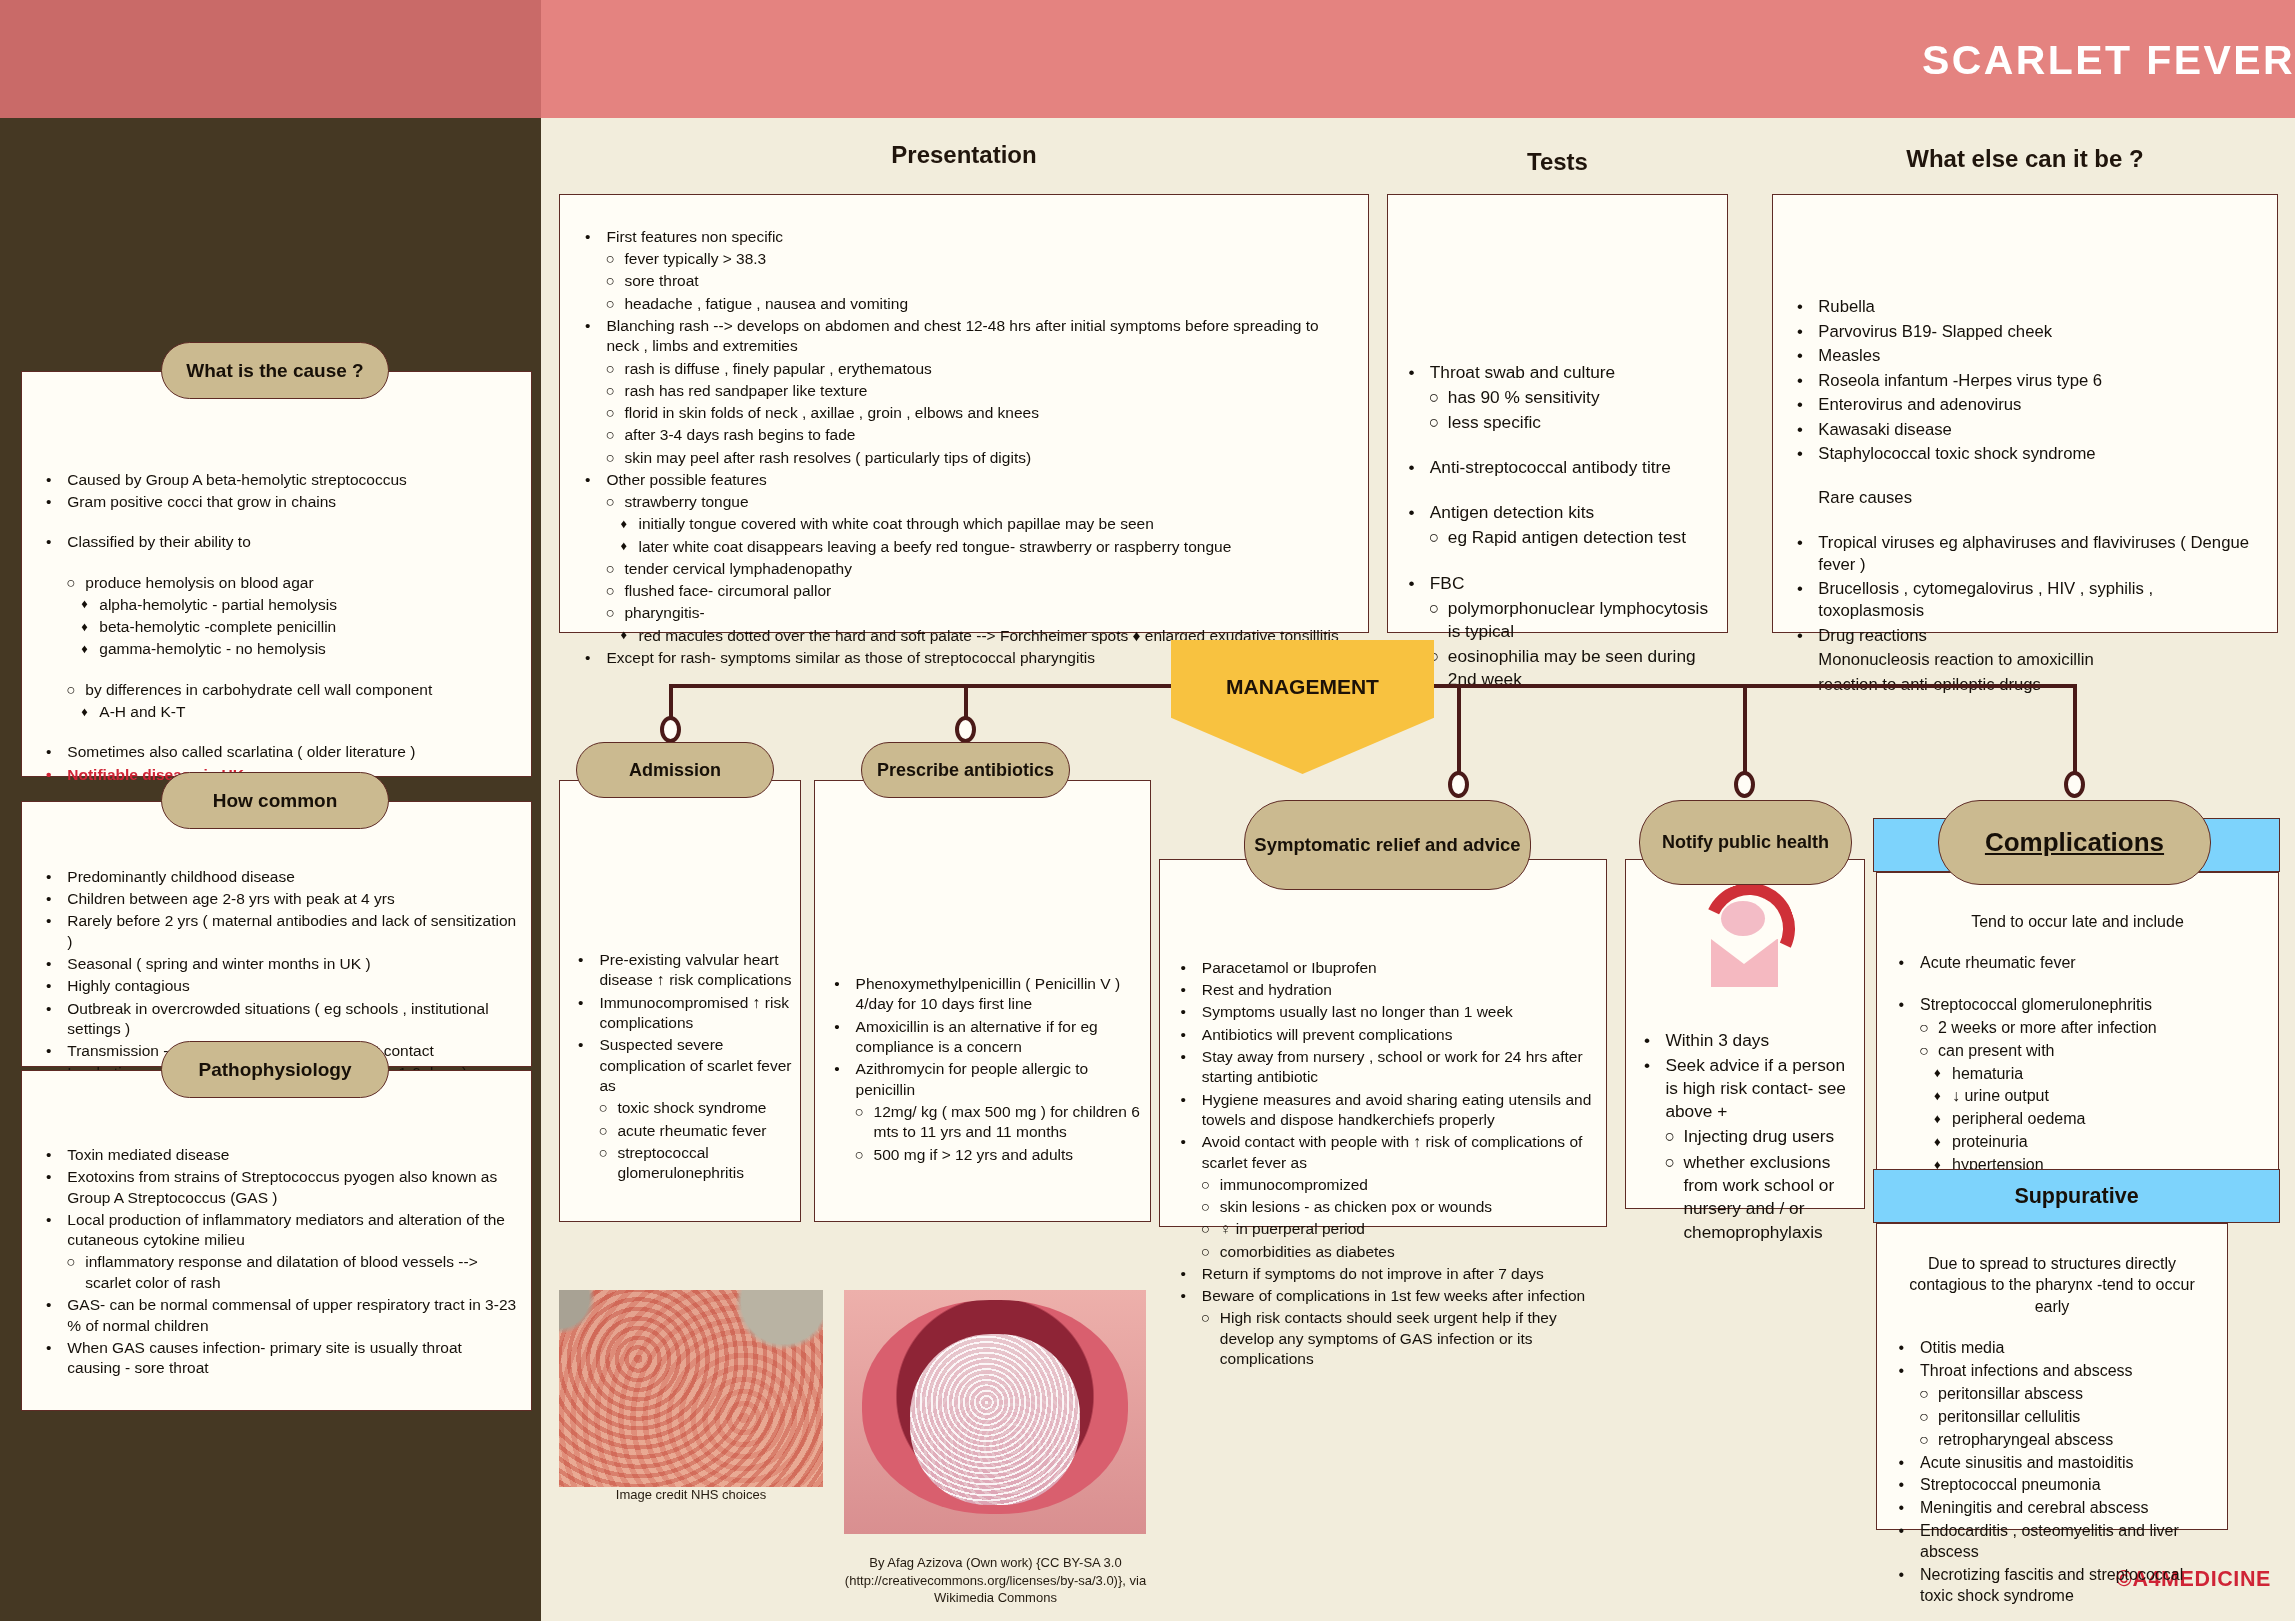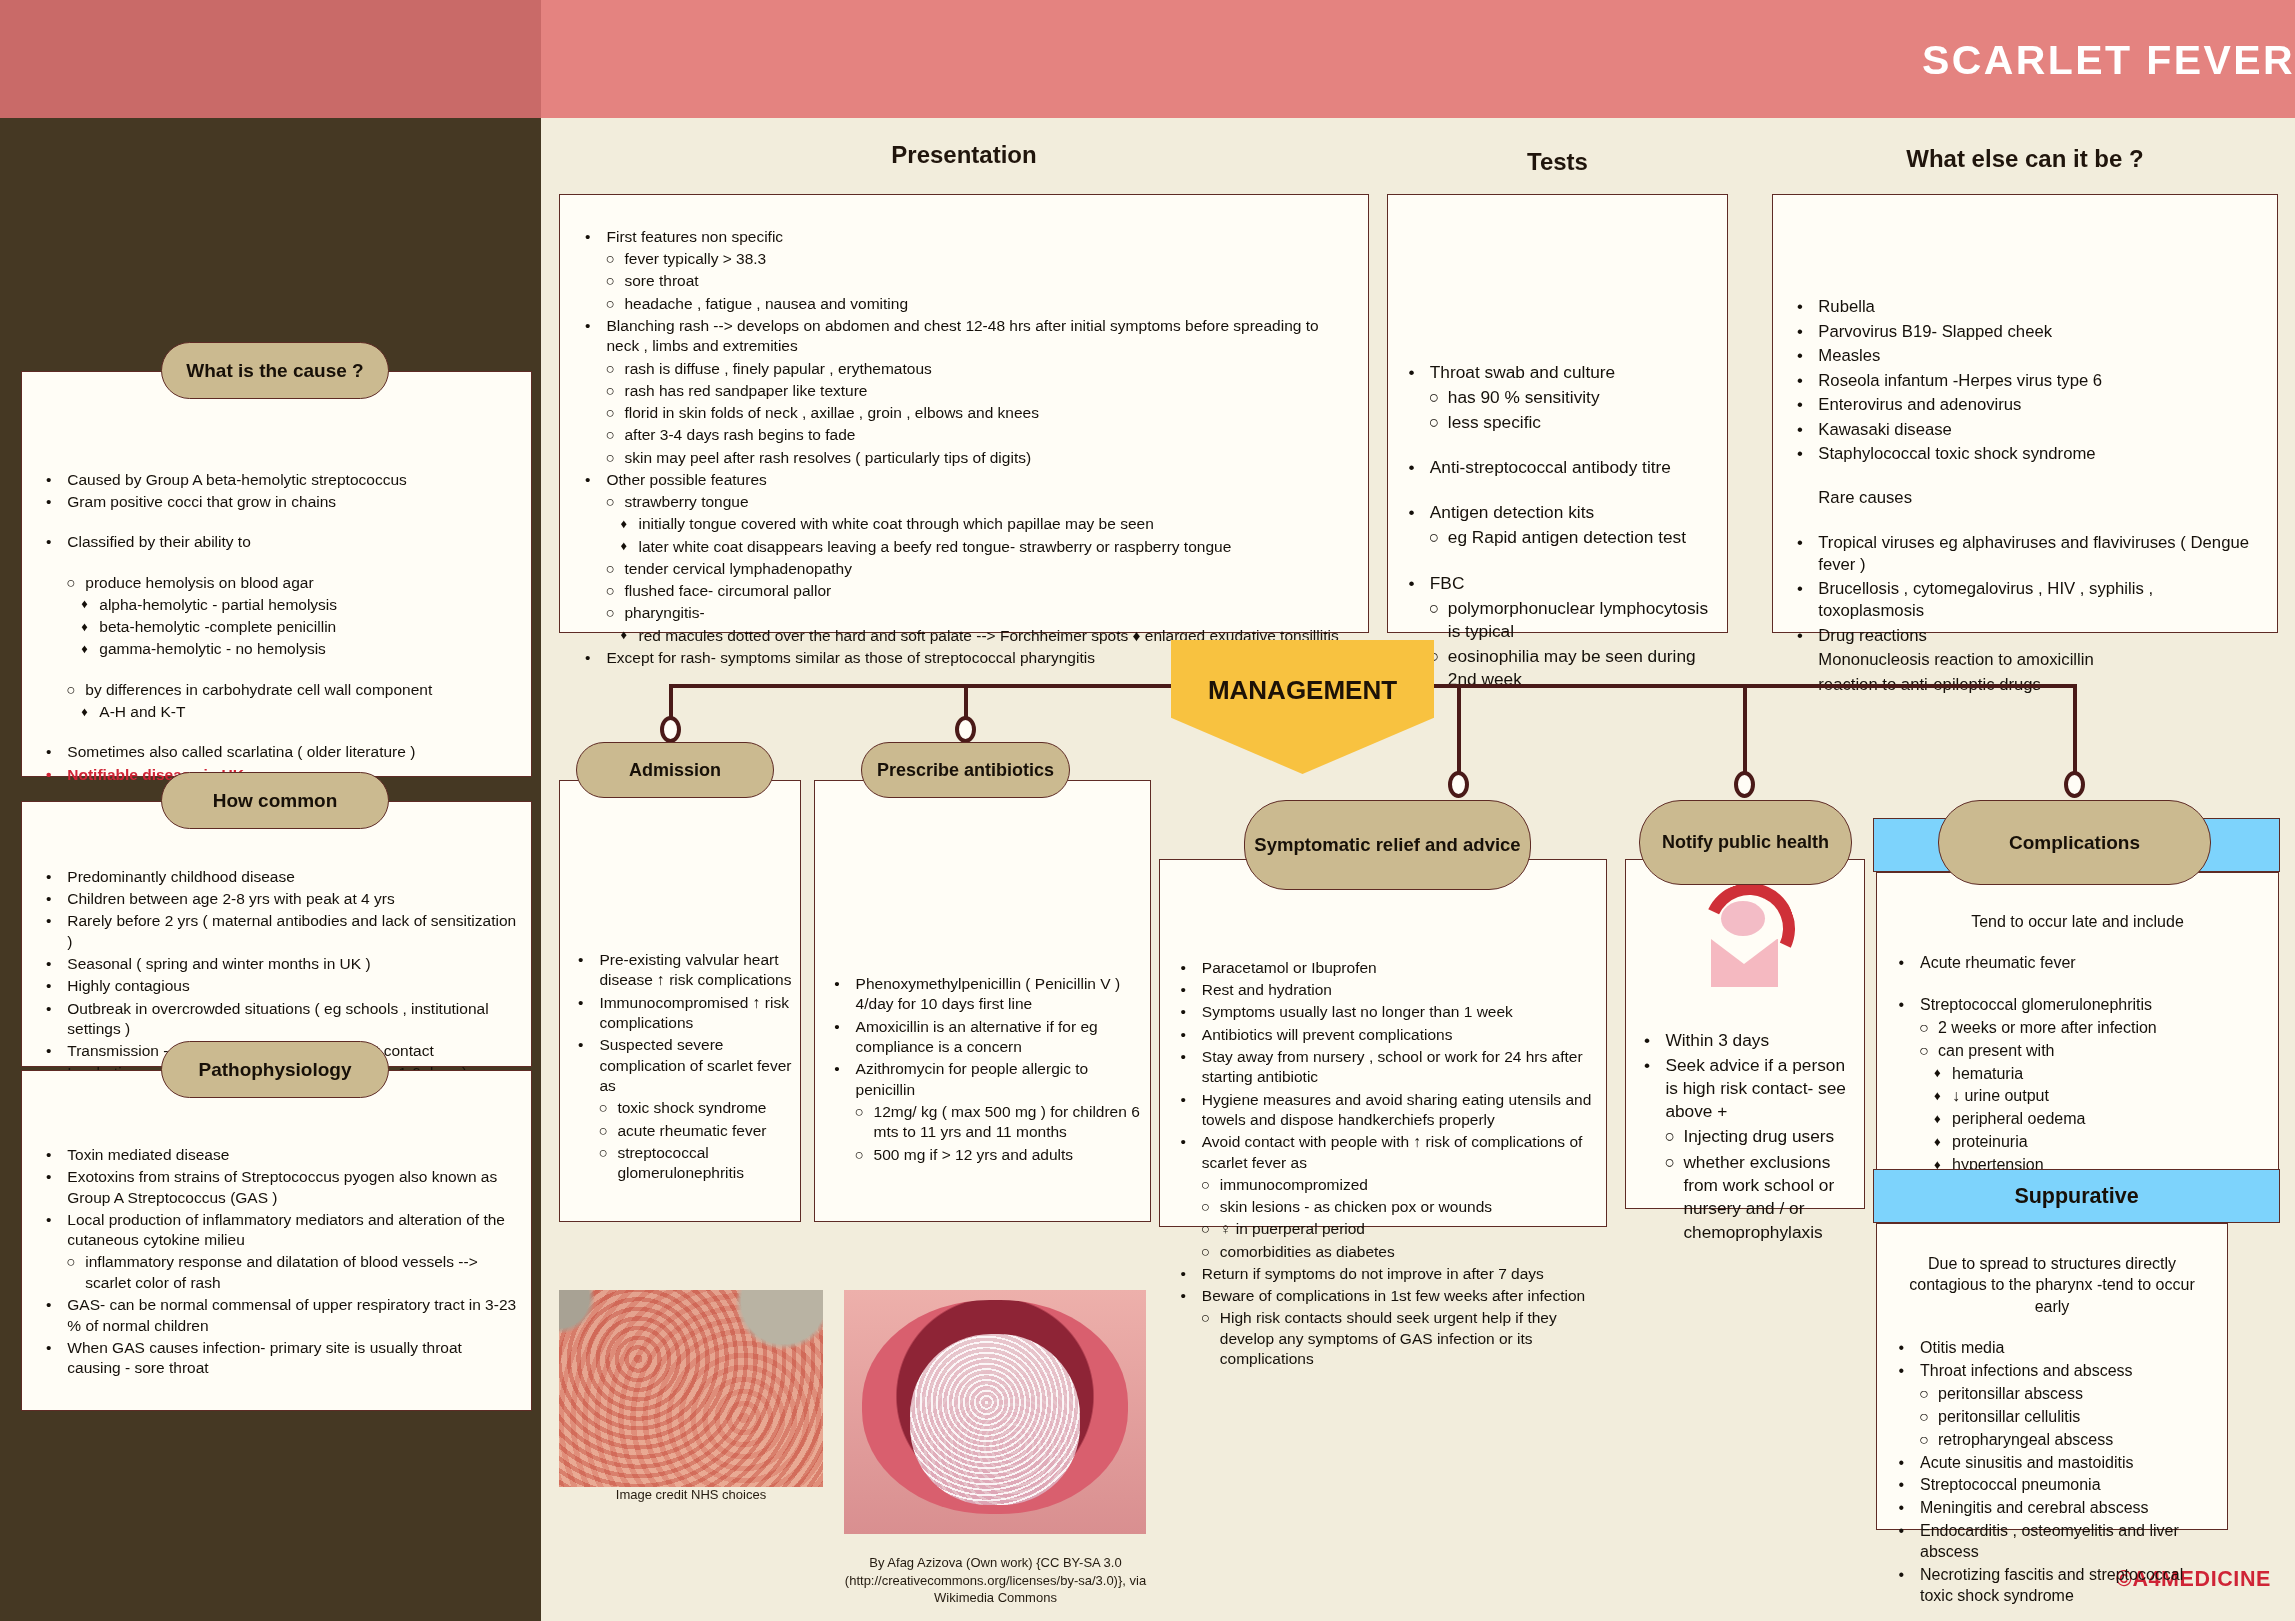--- a/index.html
+++ b/index.html
@@ -28,21 +28,21 @@
         display:flex;align-items:center;justify-content:center;font-weight:700;color:#171008;
         font-size:21.5px;z-index:2;}
 
   
   .colhdr{position:absolute;font-weight:700;color:#20150c;font-size:24px;text-align:center;}
 
   
   .pentagon{position:absolute;left:1171px;top:640px;width:263px;height:134px;background:#f8c240;
         clip-path:polygon(0 0,100% 0,100% 58%,50% 100%,0 58%);
         display:flex;justify-content:center;padding-top:35px;box-sizing:border-box;
-        font-size:26px;font-weight:700;color:#1d1207;z-index:4;}
+        font-size:21px;font-weight:700;color:#1d1207;z-index:4;}
   .hline{position:absolute;background:#4a1a18;height:4.2px;z-index:1;}
   .vline{position:absolute;background:#4a1a18;width:3.6px;z-index:1;}
   .ring{position:absolute;width:13px;height:19px;background:#fffdf6;border:4.2px solid #4a1a18;
         border-radius:50%;z-index:2;}
 
   
   .list{font-size:15.5px;line-height:1.32;color:#15100a;}
   .ln{position:relative;margin:1.8px 0;}
   .ln .mk{position:absolute;}
   .ln.b{padding-left:31px;}  .ln.b > .mk{left:9.6px;}
@@ -228,21 +228,21 @@
   <div class="ring" style="left:1448px;top:771px;"></div>
   <div class="ring" style="left:1734px;top:771px;"></div>
   <div class="ring" style="left:2064px;top:771px;"></div>
 
   <div class="pentagon">MANAGEMENT</div>
 
   <div class="pill" style="left:576px;top:742px;width:198px;height:56px;font-size:18px;">Admission</div>
   <div class="pill" style="left:861px;top:742px;width:209px;height:56px;font-size:18px;">Prescribe antibiotics</div>
   <div class="pill" style="left:1244px;top:800px;width:287px;height:90px;font-size:18.5px;">Symptomatic relief and advice</div>
   <div class="pill" style="left:1639px;top:800px;width:213px;height:85px;font-size:18px;">Notify public health</div>
-  <div class="pill" style="left:1938px;top:800px;width:273px;height:85px;font-size:19px;">Complications</div>
+  <div class="pill" style="left:1938px;top:800px;width:273px;height:85px;font-size:26px;text-decoration:underline;">Complications</div>
 
   <div class="wbox" style="left:559px;top:780px;width:242px;height:442px;padding:167px 8.4px 9.6px 8.4px;">
     <div class="list">
         <div class="ln b"><span class="mk">•</span><span>Pre-existing valvular heart disease ↑ risk complications</span></div>
         <div class="ln b"><span class="mk">•</span><span>Immunocompromised ↑ risk complications</span></div>
         <div class="ln b"><span class="mk">•</span><span>Suspected severe complication of scarlet fever as</span></div>
         <div class="ln o"><span class="mk">○</span><span>toxic shock syndrome</span></div>
         <div class="ln o"><span class="mk">○</span><span>acute rheumatic fever</span></div>
         <div class="ln o"><span class="mk">○</span><span>streptococcal glomerulonephritis</span></div>
       </div>

